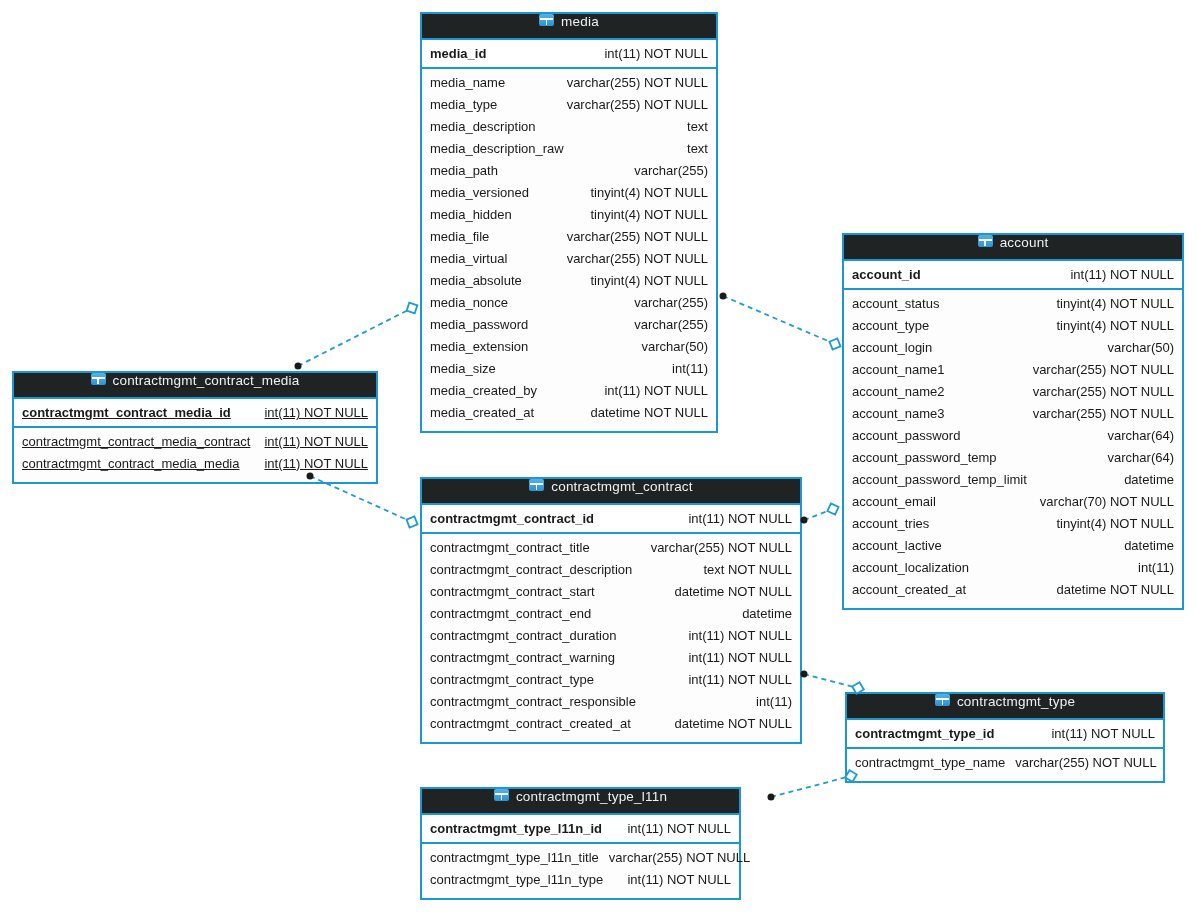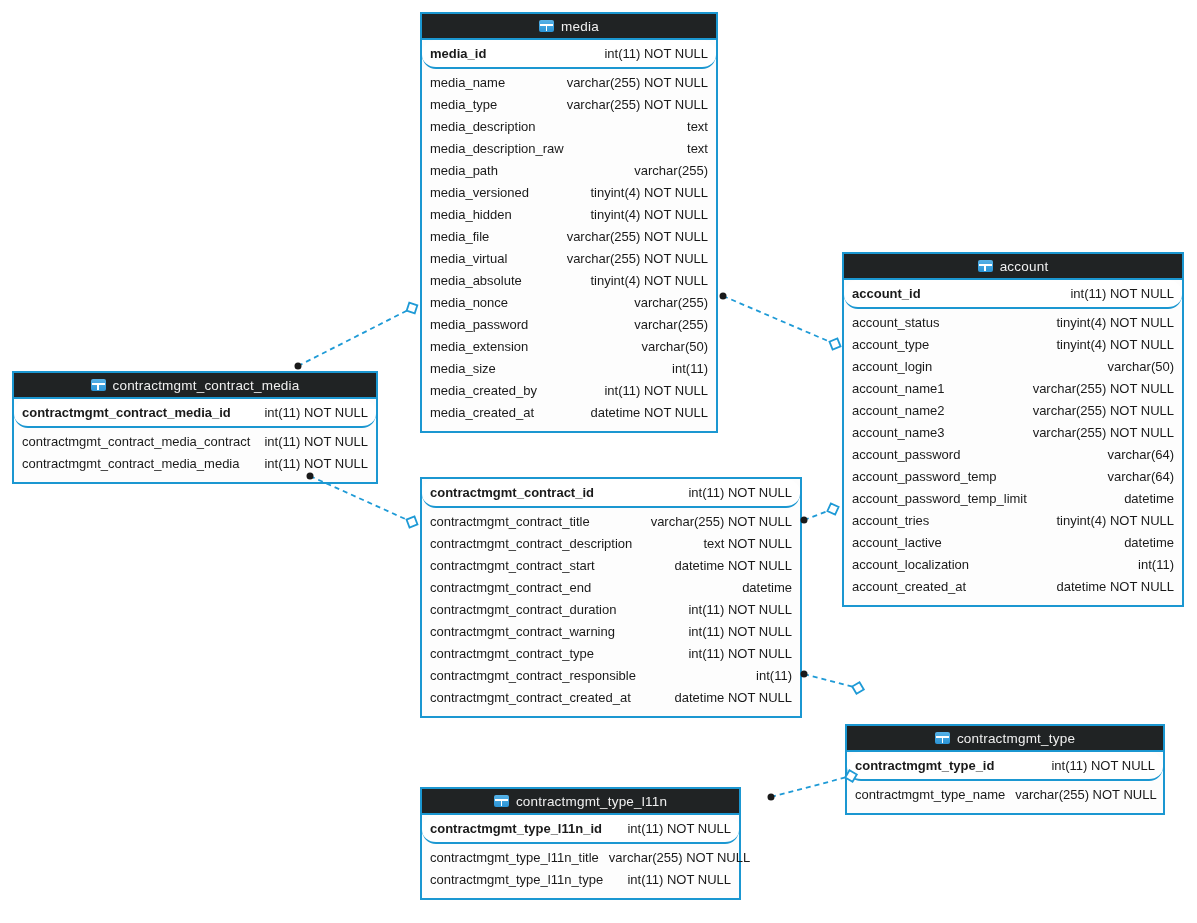--- a/index.html
+++ b/index.html
@@ -44,21 +44,21 @@
     border: 2px solid #1b97d1;
     color: #1a1a1a;
     font-size: 13px;
   }
   .tbl-header {
     height: 24px;
     background: #202324;
     border-bottom: 2px solid #1b97d1;
     color: #f0f0f0;
     display: flex;
-    align-items: center;
+    align-items: flex-start;
     justify-content: center;
     gap: 7px;
     font-size: 13.5px;
     letter-spacing: 0.2px;
   }
   .tbl-icon {
     width: 15px;
     height: 12px;
     border-radius: 2px;
     background: linear-gradient(#56b1e6, #2a94d6);
@@ -87,21 +87,20 @@
     justify-content: space-between;
     align-items: center;
     padding: 0 8px;
     height: 22px;
     white-space: nowrap;
   }
   .pk-row {
     height: 27px;
     border-bottom: 2px solid #1b97d1;
     background: #ffffff;
-    border-radius: 14px;
   }
   .pk-row .col-name {
     font-weight: bold;
   }
   .col-name {
     text-align: left;
   }
   .col-type {
     text-align: center;
     margin-left: 10px;
@@ -215,21 +214,21 @@
         <div class="row">
           <span class="col-name">media_created_by</span>
           <span class="col-type">int(11) NOT NULL</span>
         </div>
         <div class="row">
           <span class="col-name">media_created_at</span>
           <span class="col-type">datetime NOT NULL</span>
         </div>
       </div>
   </div>
-    <div class="er-table" style="left: 842px; top: 252px; width: 342px;">
+    <div class="er-table" style="left: 842px; top: 233px; width: 342px;">
     <div class="tbl-header">
       <span class="tbl-icon"></span>
       <span class="tbl-title">account</span>
     </div>
     <div class="row pk-row">
       <span class="col-name">account_id</span>
       <span class="col-type">int(11) NOT NULL</span>
     </div>
     <div class="tbl-body">
         <div class="row">
@@ -262,58 +261,66 @@
         </div>
         <div class="row">
           <span class="col-name">account_password_temp</span>
           <span class="col-type">varchar(64)</span>
         </div>
         <div class="row">
           <span class="col-name">account_password_temp_limit</span>
           <span class="col-type">datetime</span>
         </div>
         <div class="row">
+          <span class="col-name">account_email</span>
+          <span class="col-type">varchar(70) NOT NULL</span>
+        </div>
+        <div class="row">
           <span class="col-name">account_tries</span>
           <span class="col-type">tinyint(4) NOT NULL</span>
         </div>
         <div class="row">
           <span class="col-name">account_lactive</span>
           <span class="col-type">datetime</span>
         </div>
         <div class="row">
           <span class="col-name">account_localization</span>
           <span class="col-type">int(11)</span>
         </div>
         <div class="row">
           <span class="col-name">account_created_at</span>
           <span class="col-type">datetime NOT NULL</span>
         </div>
       </div>
   </div>
-    <div class="er-table" style="left: 12px; top: 371px; width: 366px;">
+    <div class="er-table" style="left: 12px; top: 371px; width: 366px; text-decoration: underline;">
     <div class="tbl-header">
       <span class="tbl-icon"></span>
       <span class="tbl-title">contractmgmt_contract_media</span>
     </div>
     <div class="row pk-row">
       <span class="col-name">contractmgmt_contract_media_id</span>
       <span class="col-type">int(11) NOT NULL</span>
     </div>
     <div class="tbl-body">
         <div class="row">
           <span class="col-name">contractmgmt_contract_media_contract</span>
           <span class="col-type">int(11) NOT NULL</span>
         </div>
         <div class="row">
           <span class="col-name">contractmgmt_contract_media_media</span>
           <span class="col-type">int(11) NOT NULL</span>
         </div>
       </div>
   </div>
     <div class="er-table" style="left: 420px; top: 477px; width: 382px;">
+    <div class="tbl-header">
+      <span class="tbl-icon"></span>
+      <span class="tbl-title">contractmgmt_contract</span>
+    </div>
     <div class="row pk-row">
       <span class="col-name">contractmgmt_contract_id</span>
       <span class="col-type">int(11) NOT NULL</span>
     </div>
     <div class="tbl-body">
         <div class="row">
           <span class="col-name">contractmgmt_contract_title</span>
           <span class="col-type">varchar(255) NOT NULL</span>
         </div>
         <div class="row">
@@ -343,21 +350,21 @@
         <div class="row">
           <span class="col-name">contractmgmt_contract_responsible</span>
           <span class="col-type">int(11)</span>
         </div>
         <div class="row">
           <span class="col-name">contractmgmt_contract_created_at</span>
           <span class="col-type">datetime NOT NULL</span>
         </div>
       </div>
   </div>
-    <div class="er-table" style="left: 845px; top: 692px; width: 320px; margin-top: 32px;">
+    <div class="er-table" style="left: 845px; top: 692px; width: 320px;">
     <div class="tbl-header">
       <span class="tbl-icon"></span>
       <span class="tbl-title">contractmgmt_type</span>
     </div>
     <div class="row pk-row">
       <span class="col-name">contractmgmt_type_id</span>
       <span class="col-type">int(11) NOT NULL</span>
     </div>
     <div class="tbl-body">
         <div class="row">

